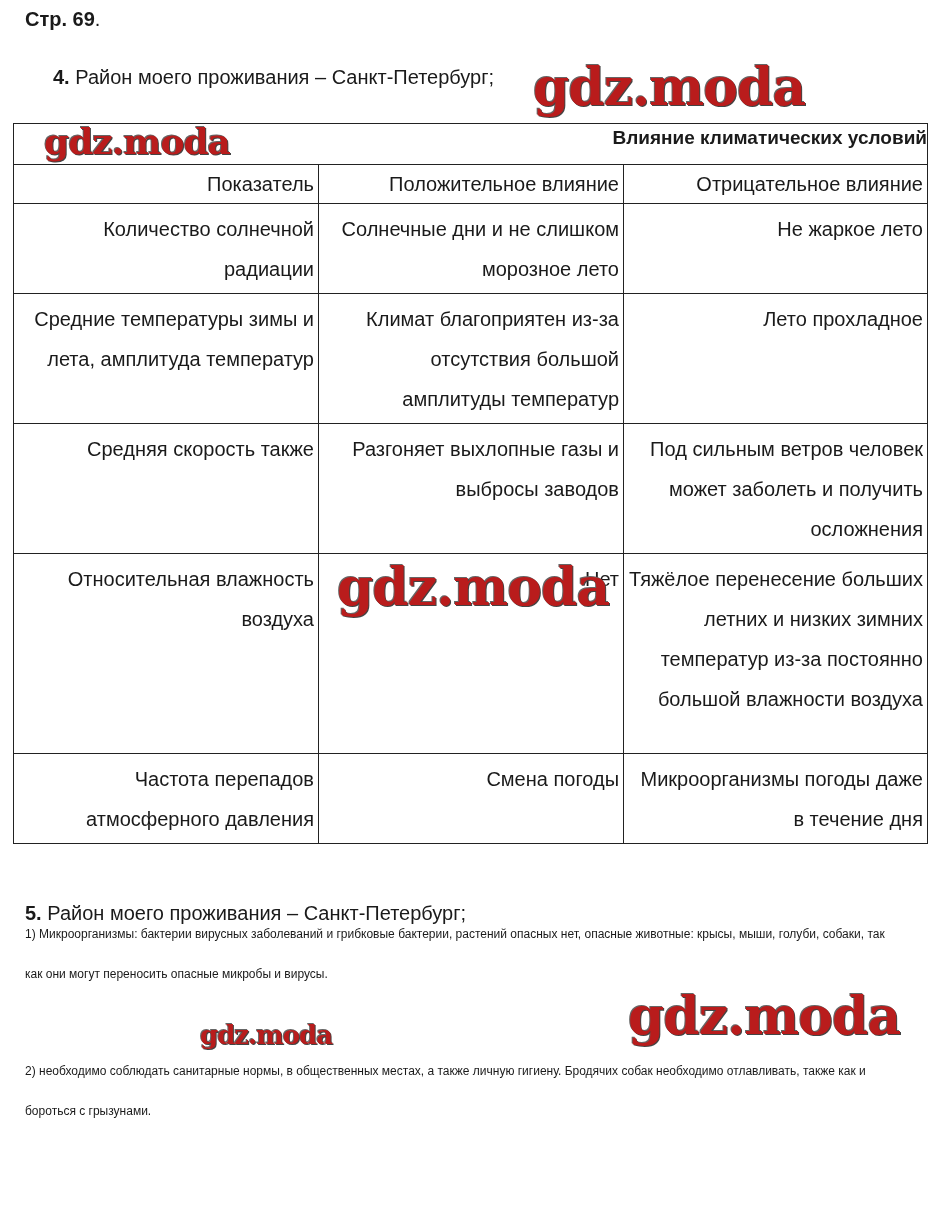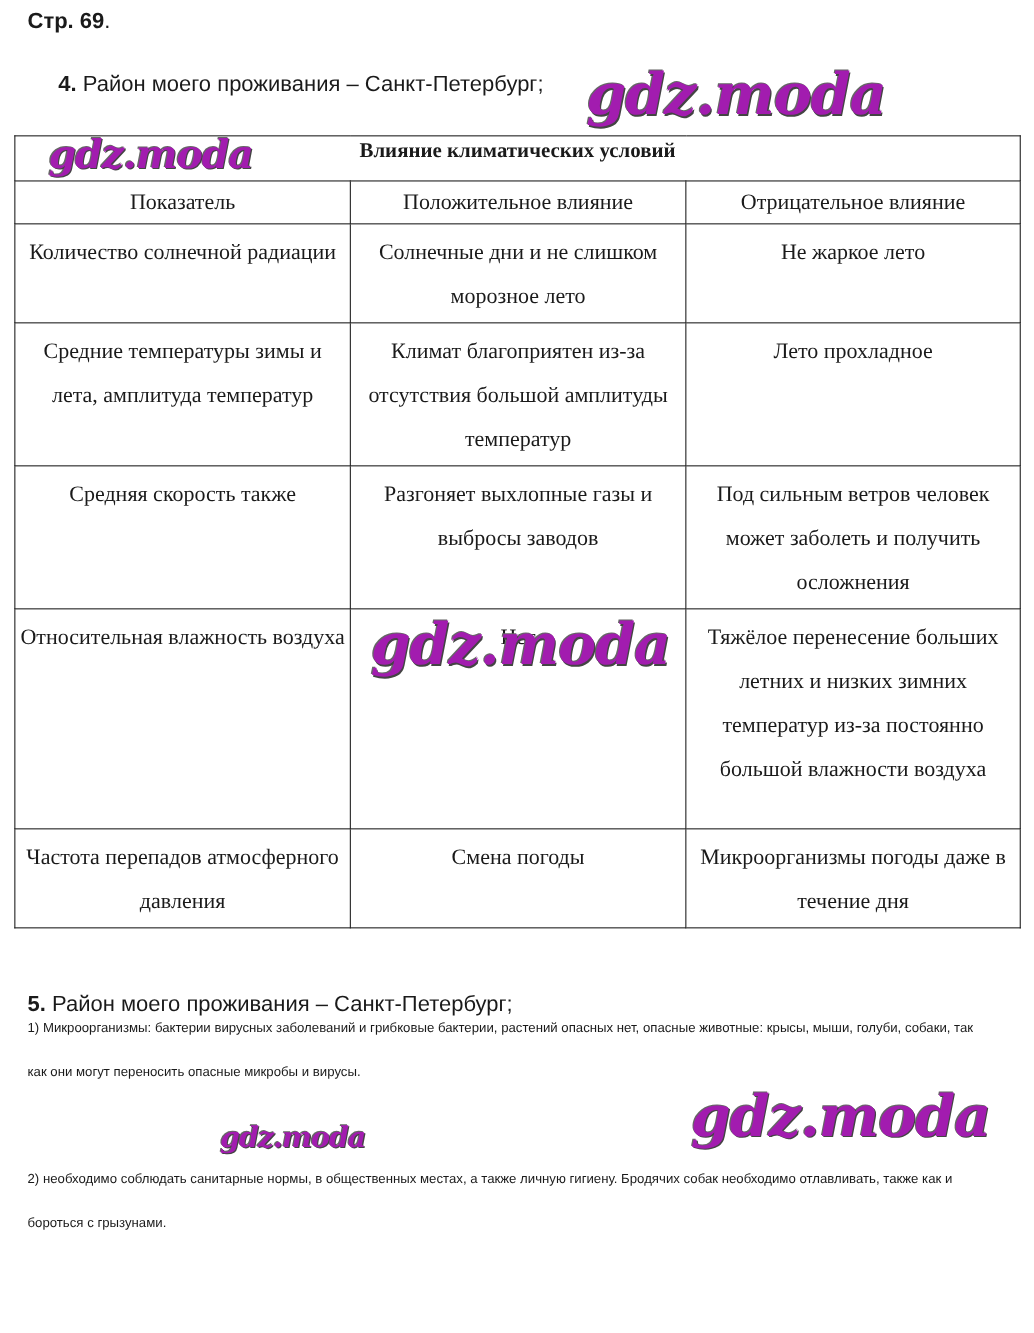--- a/index.html
+++ b/index.html
@@ -3,26 +3,26 @@
 <meta charset="utf-8">
 <style>
   html, body { margin: 0; padding: 0; background: #ffffff; }
   body { width: 940px; height: 1212px; position: relative; overflow: hidden;
          font-family: "Liberation Sans", sans-serif; color: #1a1a1a; }
   .page-label { position: absolute; left: 25px; top: 8px; font-size: 20px; font-weight: bold; }
   .page-label .dot { font-weight: normal; }
   .task-heading { position: absolute; left: 25px; font-size: 20px; }
   .task-heading b { font-weight: bold; }
   .wm { position: absolute; font-family: "DejaVu Serif", serif; font-weight: bold;
-        color: #a21caf; letter-spacing: -1px;
-        text-shadow: 1px 1px 0 #444, -1px -1px 0 #666; font-style: italic; }
+        color: #b91c1c; letter-spacing: -1px;
+        text-shadow: 1px 1px 0 #444, -1px -1px 0 #666; }
   table.clim { position: absolute; left: 13px; top: 123px; width: 915px;
                border-collapse: collapse; font-size: 20px; }
-  table.clim td, table.clim th { border: 1.5px solid #222; text-align: center;
-               vertical-align: top; padding: 5px 4px 4px; line-height: 40px; font-weight: normal; font-family: Liberation Serif, serif; }
+  table.clim td, table.clim th { border: 1.5px solid #222; text-align: right;
+               vertical-align: top; padding: 5px 4px 4px; line-height: 40px; font-weight: normal; }
   table.clim th.title { font-weight: bold; font-size: 19px; line-height: 28px; padding: 0; height: 40px; }
   table.clim td.hdr { line-height: 30px; height: 30px; padding: 4px; }
   .para { position: absolute; left: 25px; width: 880px; font-size: 12px; line-height: 40px; }
 </style>
 </head>
 <body>
 
 <div class="page-label"><span>Стр. 69</span><span class="dot">.</span></div>
 
 <div class="task-heading" style="top:66px;margin-left:28px;"><b>4.</b><span> Район моего проживания – Санкт-Петербург;</span></div>

